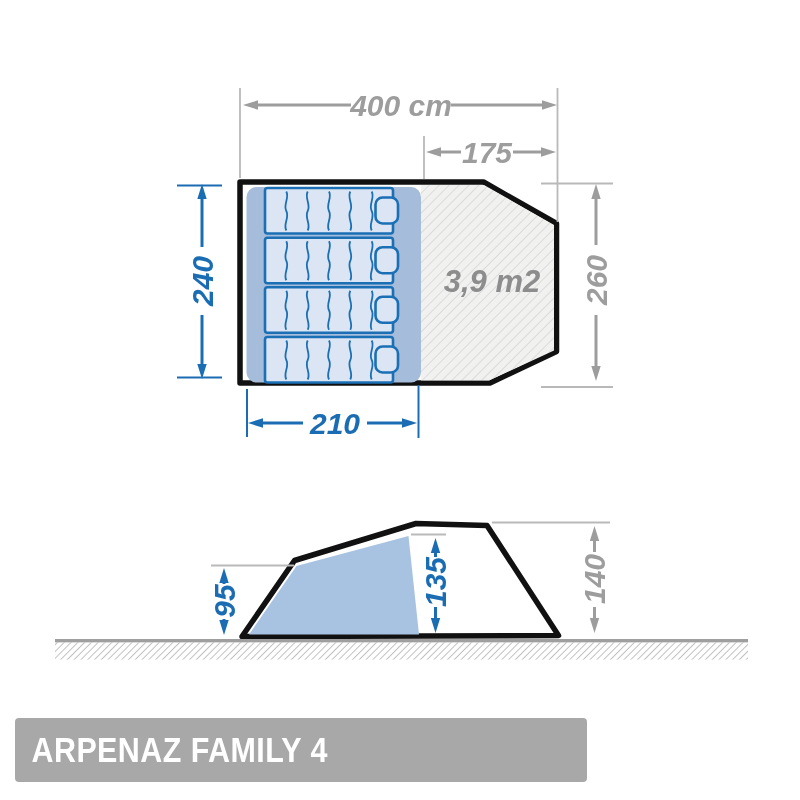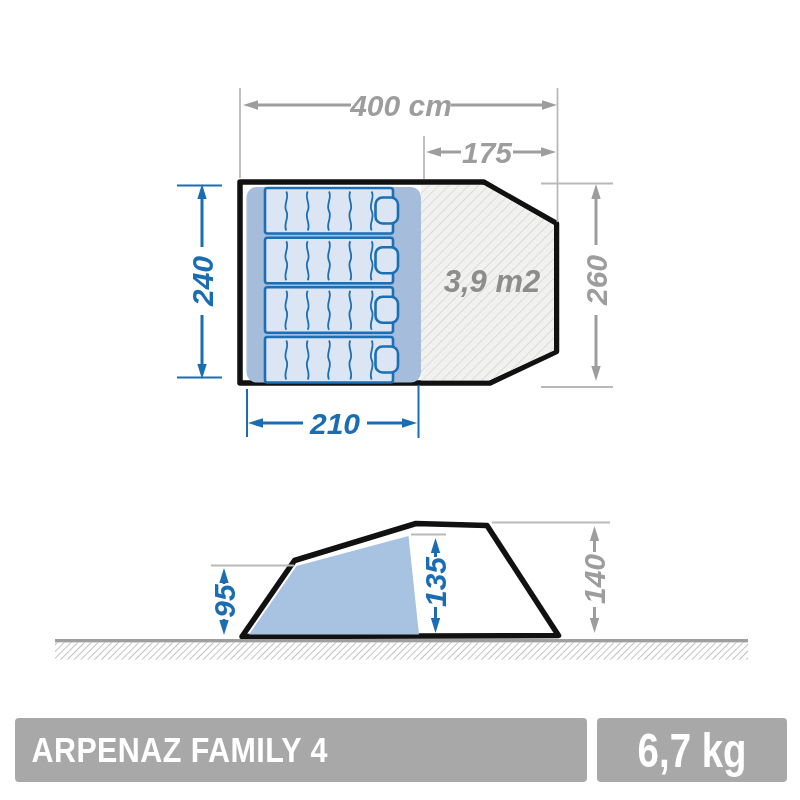--- a/index.html
+++ b/index.html
@@ -161,17 +161,14 @@
     <polygon points="594.5,526 589.8,541 599.2,541" class="arr-gray"></polygon>
     <polygon points="594.5,633 589.8,618 599.2,618" class="arr-gray"></polygon>
     <rect x="580" y="552" width="29" height="55" class="mask-w"></rect>
     <text x="594.5" y="579" text-anchor="middle" dominant-baseline="central" class="dim-gray-t" transform="rotate(-90 594.5 579)">140</text>
   </g>
 </svg>
 
   <div class="bar" id="bar-left">
     <span>ARPENAZ FAMILY 4</span>
   </div>
-  <div class="bar" id="bar-right">
-    <span>6,7 kg</span>
-  </div>
 
 </div>
 
 </body></html>

